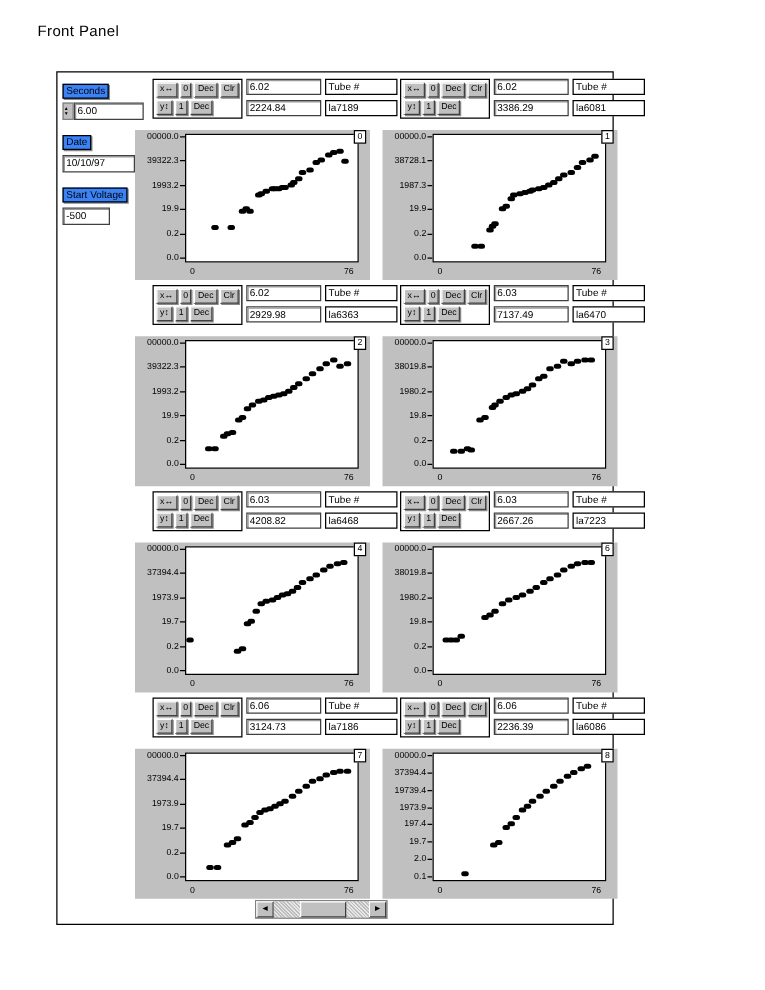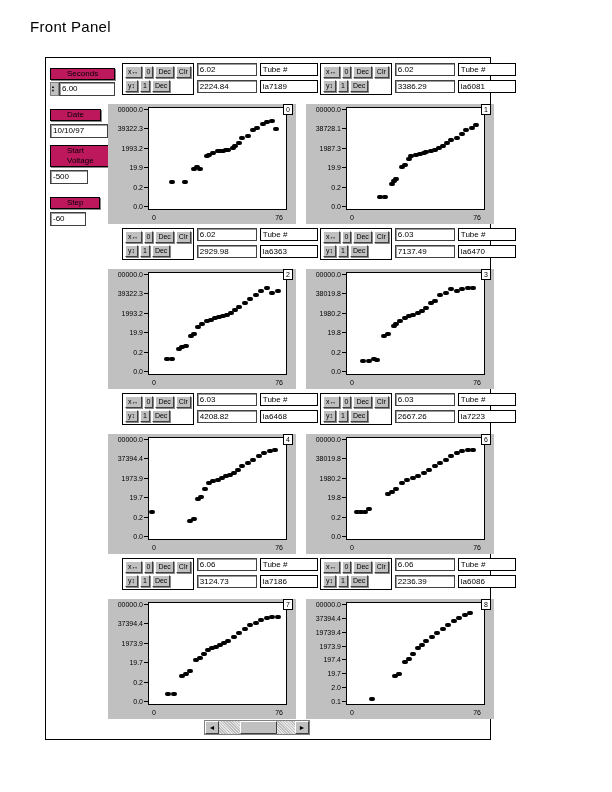--- a/index.html
+++ b/index.html
@@ -1,25 +1,25 @@
 <!DOCTYPE html>
 <html><head>
 <meta charset="utf-8">
 <style>
   html,body{margin:0;padding:0;}
   body{width:612px;height:792px;background:#fff;position:relative;
        font-family:"Liberation Sans",sans-serif;color:#000;overflow:hidden;}
-  #page-title{position:absolute;left:30px;top:18px;font-size:15px;letter-spacing:.3px;}
+  #page-title{position:absolute;left:30px;top:18px;font-size:12px;letter-spacing:.3px;}
   #panel{position:absolute;left:45px;top:57px;width:444px;height:681px;border:1px solid #000;background:#fff;}
 
   
   .sidebar{position:absolute;left:4px;top:4px;width:68px;}
   .fld{margin-bottom:7px;}
-  .fld-label{display:inline-block;border:1px solid #000;background:#be185d;
-             padding:0 16px;font-size:8px;line-height:10px;box-shadow:1px 1px 0 #888;}
+  .fld-label{display:inline-block;border:1px solid #000;background:#3b82f6;
+             padding:0 2px;font-size:8px;line-height:10px;box-shadow:1px 1px 0 #888;}
   .fld-input{display:block;border:1px solid #404040;box-shadow:inset 1px 1px 0 #9a9a9a;
              background:#fff;font-size:8px;line-height:10px;padding:1px 2px;margin-top:3px;}
   .seconds-row{display:flex;align-items:stretch;margin-top:2px;}
   .spinner{width:7px;display:flex;flex-direction:column;justify-content:center;
            font-size:4px;line-height:4px;background:#c0c0c0;border:1px solid #808080;}
   .w58{width:52px}.w36{width:32px}.w42{width:38px}.w34{width:30px}.w56{width:50px}
 
   
   #groups{position:absolute;left:62px;top:3px;display:grid;
           grid-template-columns:192px 192px;column-gap:6px;}
@@ -81,24 +81,20 @@
         <span class="fld-input w56" style="margin-top:0">6.00</span>
       </div>
     </div>
     <div class="fld">
       <span class="fld-label">Date</span>
       <span class="fld-input w58">10/10/97</span>
     </div>
     <div class="fld">
       <span class="fld-label">Start Voltage</span>
       <span class="fld-input w36">-500</span>
-    </div>
-    <div class="fld">
-      <span class="fld-label">Step</span>
-      <span class="fld-input w34">-60</span>
     </div>
   </div>
 
   <div id="groups">
   <div class="group">
     <div class="cluster">
       <div class="btnbox">
         <div class="btnrow">
           <button class="btn">x↔</button>
           <button class="btn">0</button>

